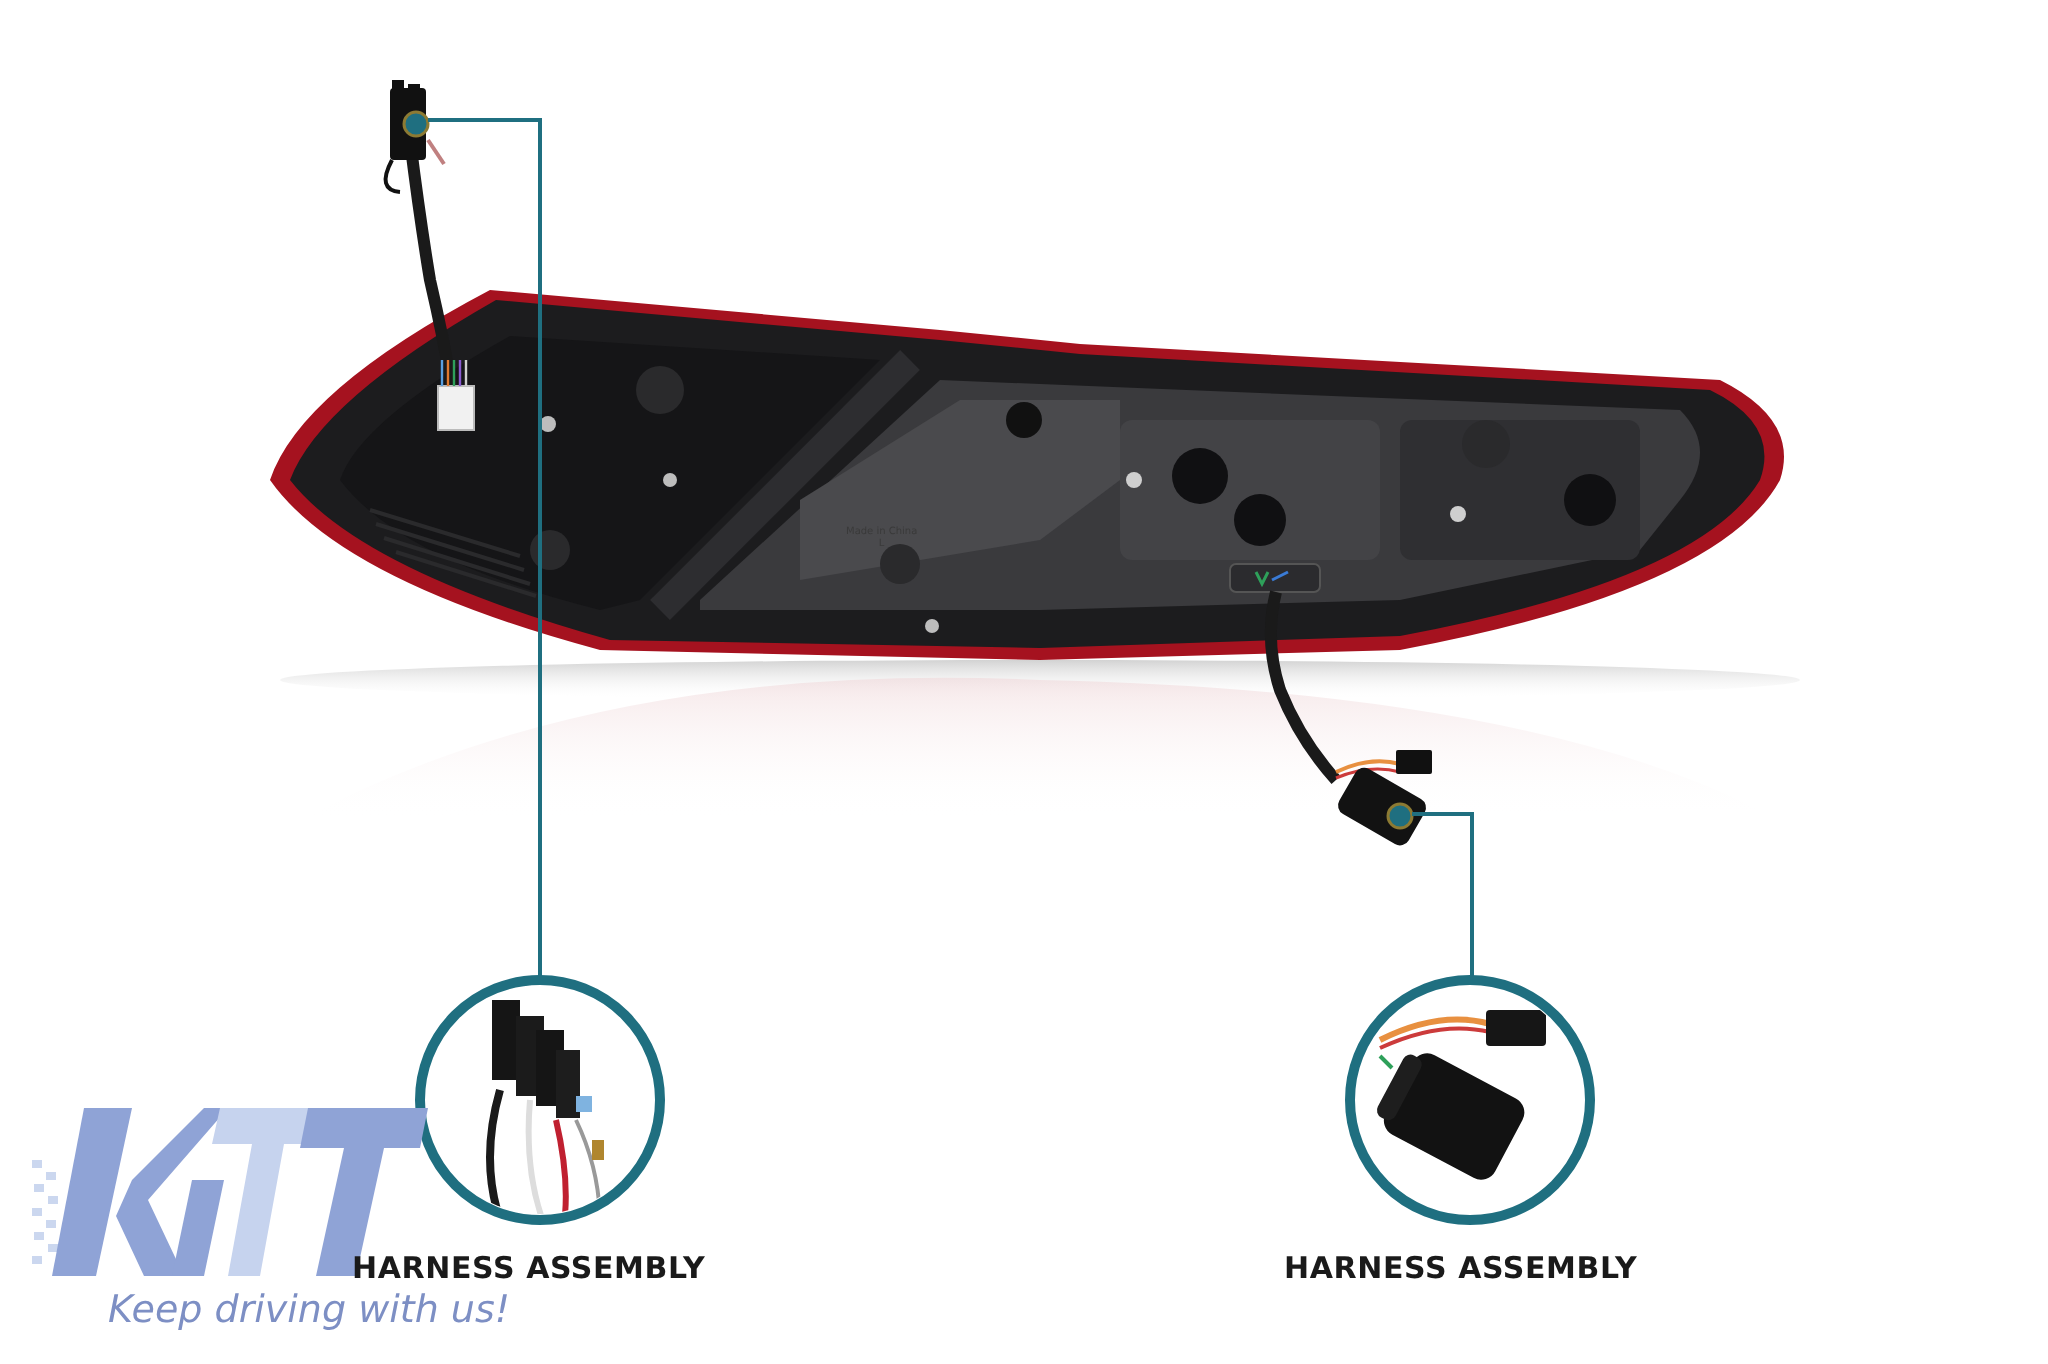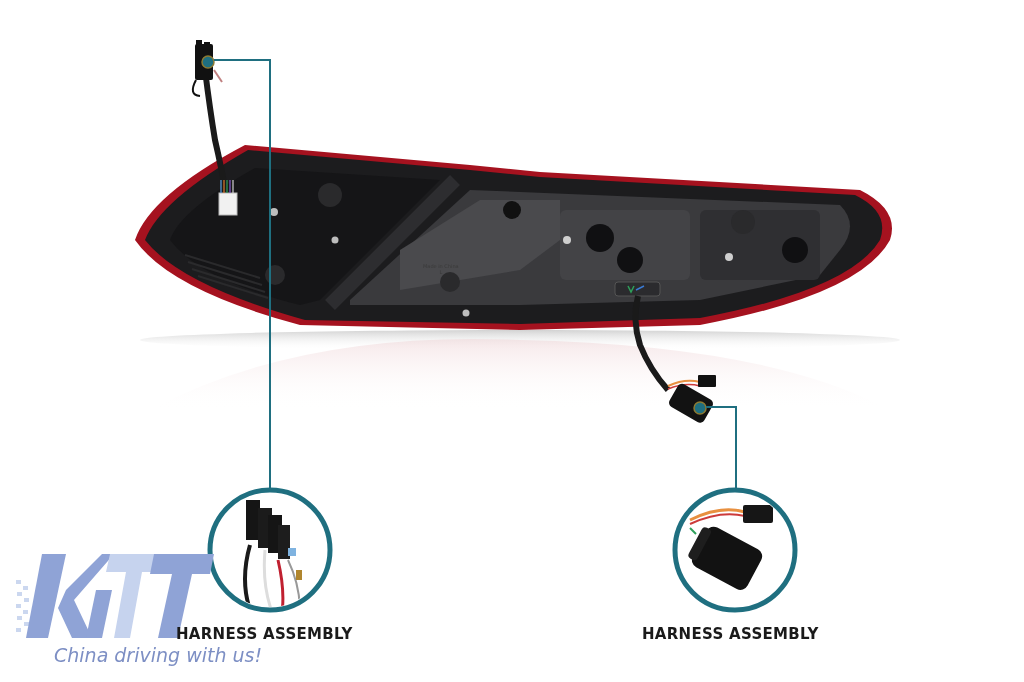--- a/index.html
+++ b/index.html
@@ -163,13 +163,13 @@
     <polygon points="82,40 98,40 88,88 72,88"></polygon>
 
     <polygon points="96,4 150,4 146,22 128,22 116,88 100,88 112,22 92,22" fill="#c6d3ee"></polygon>
 
     <polygon points="140,4 200,4 196,24 178,24 164,88 144,88 158,24 136,24"></polygon>
   </g>
 </svg>
 
 <div class="caption cap-left">HARNESS ASSEMBLY</div>
 <div class="caption cap-right">HARNESS ASSEMBLY</div>
-<div class="slogan">China driving with us!</div>
+<div class="slogan">Keep driving with us!</div>
 
 </body></html>

